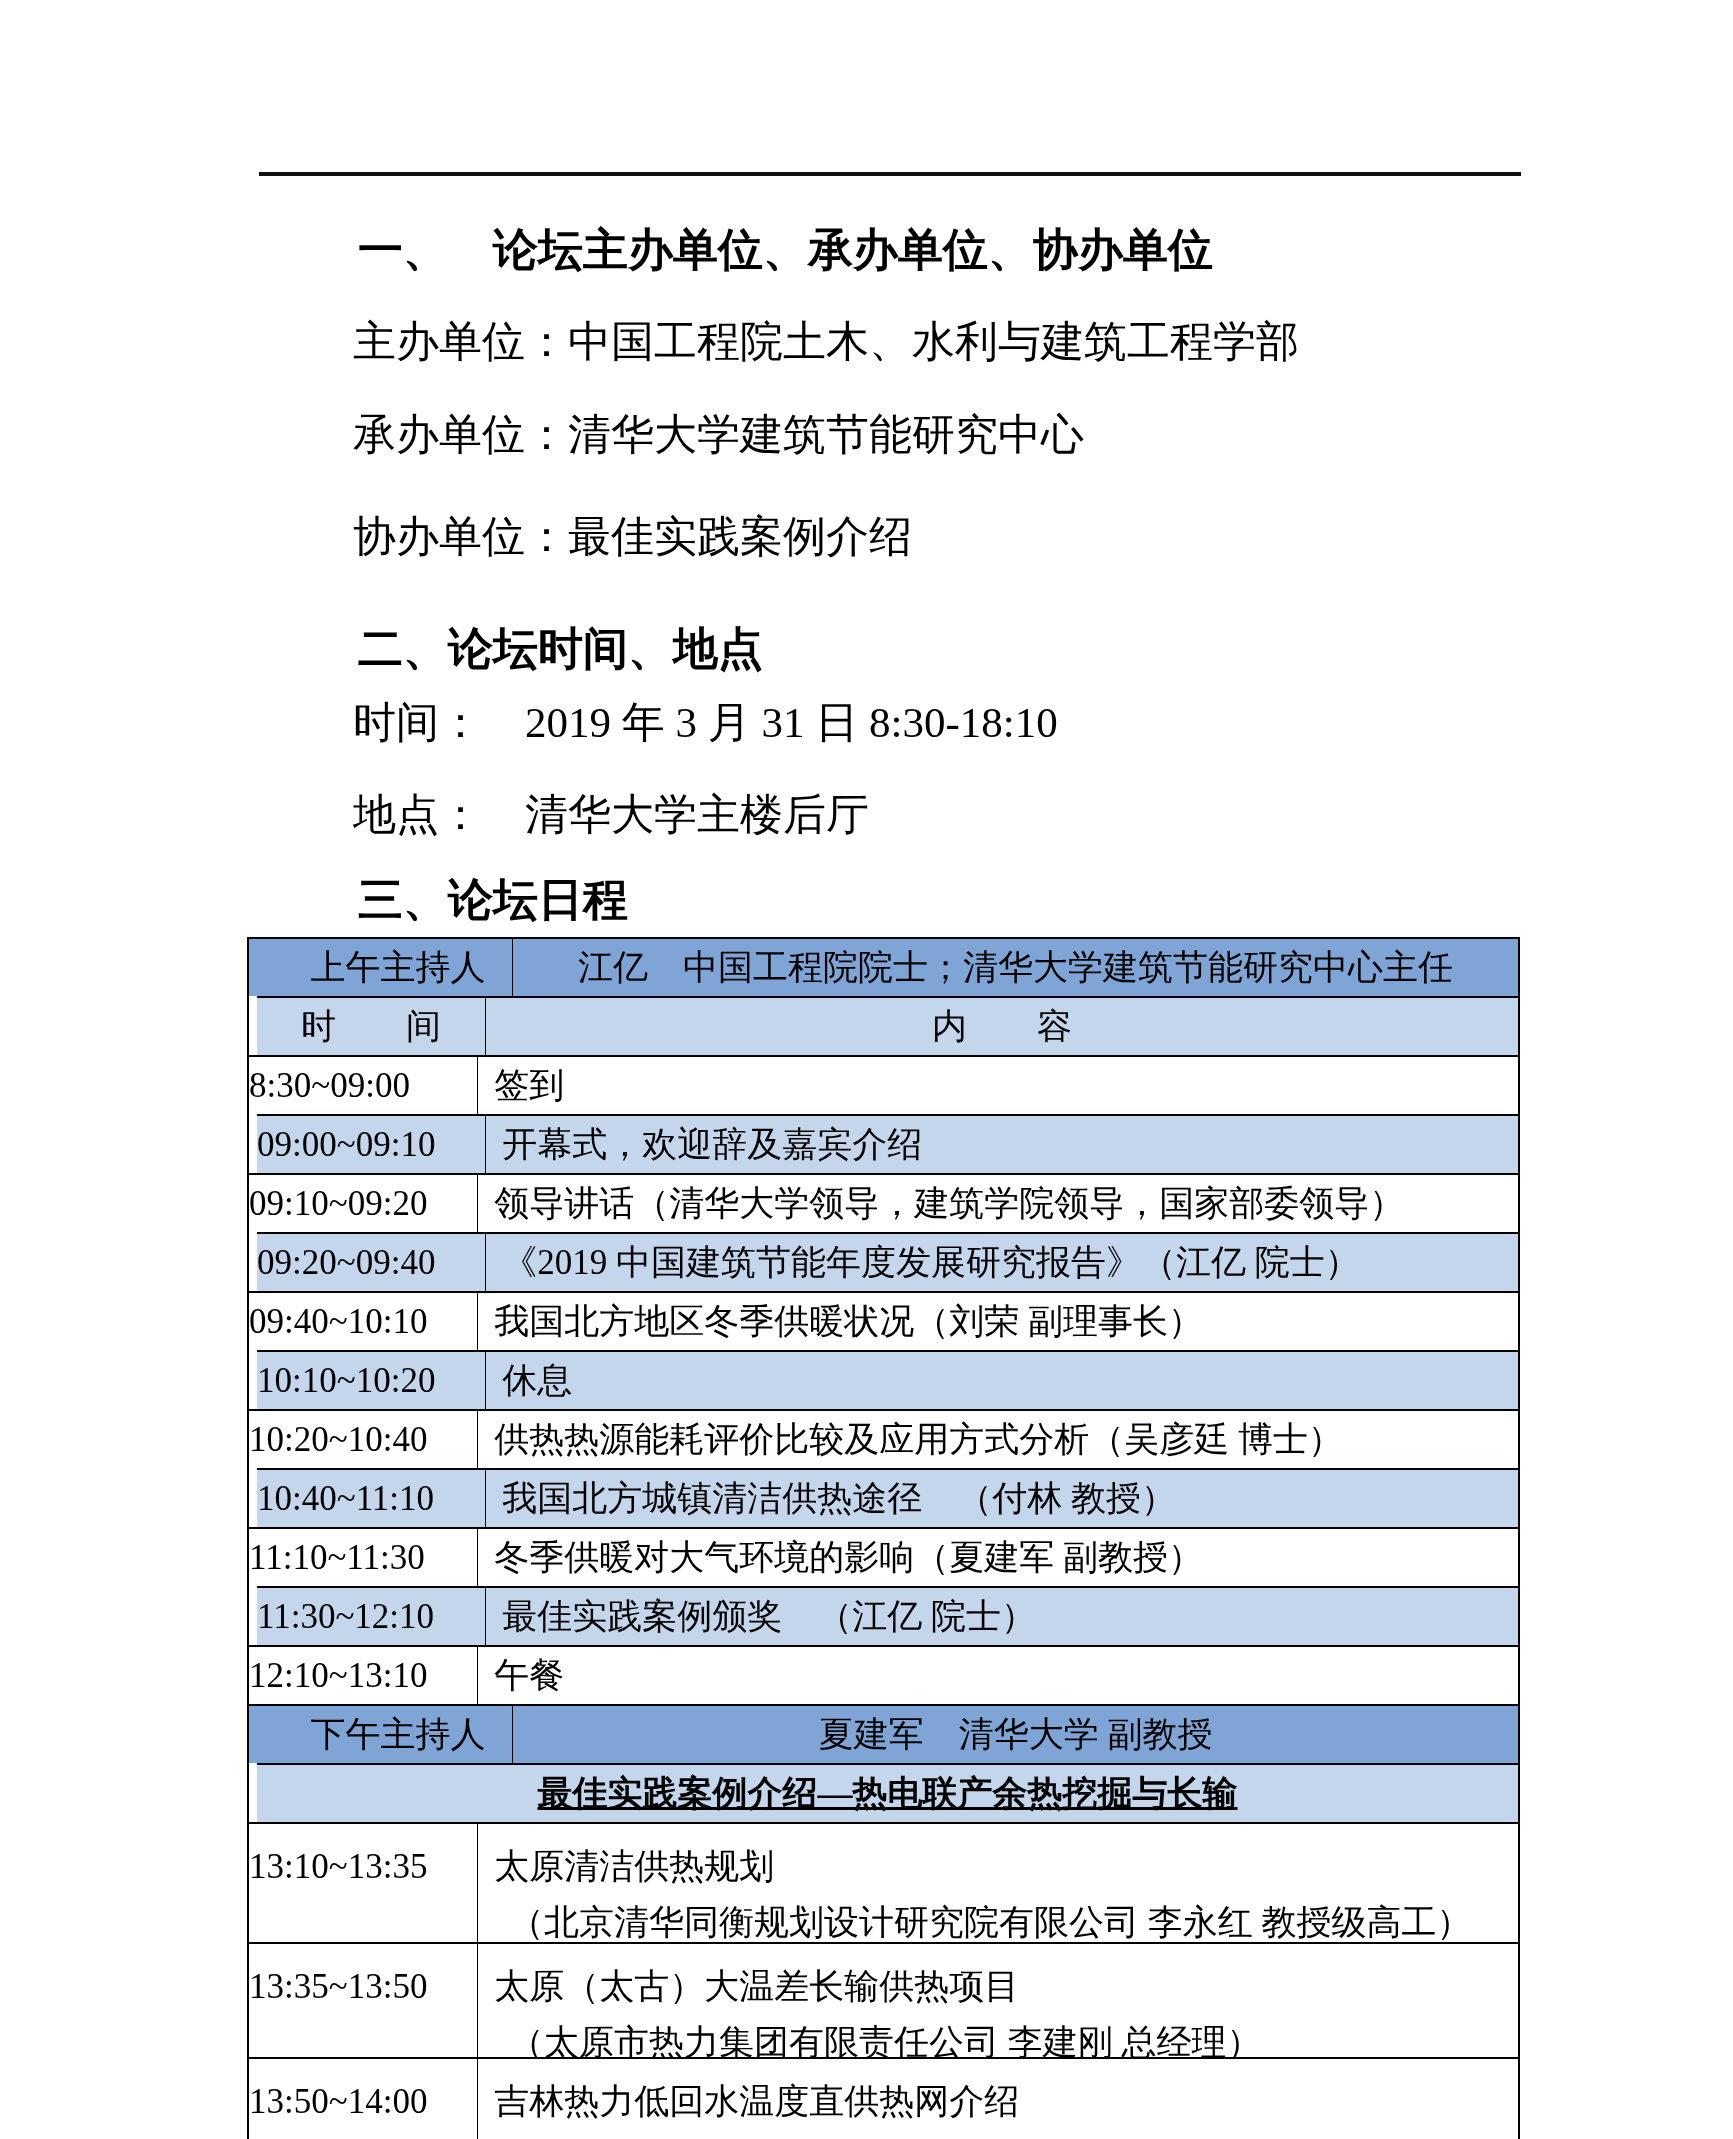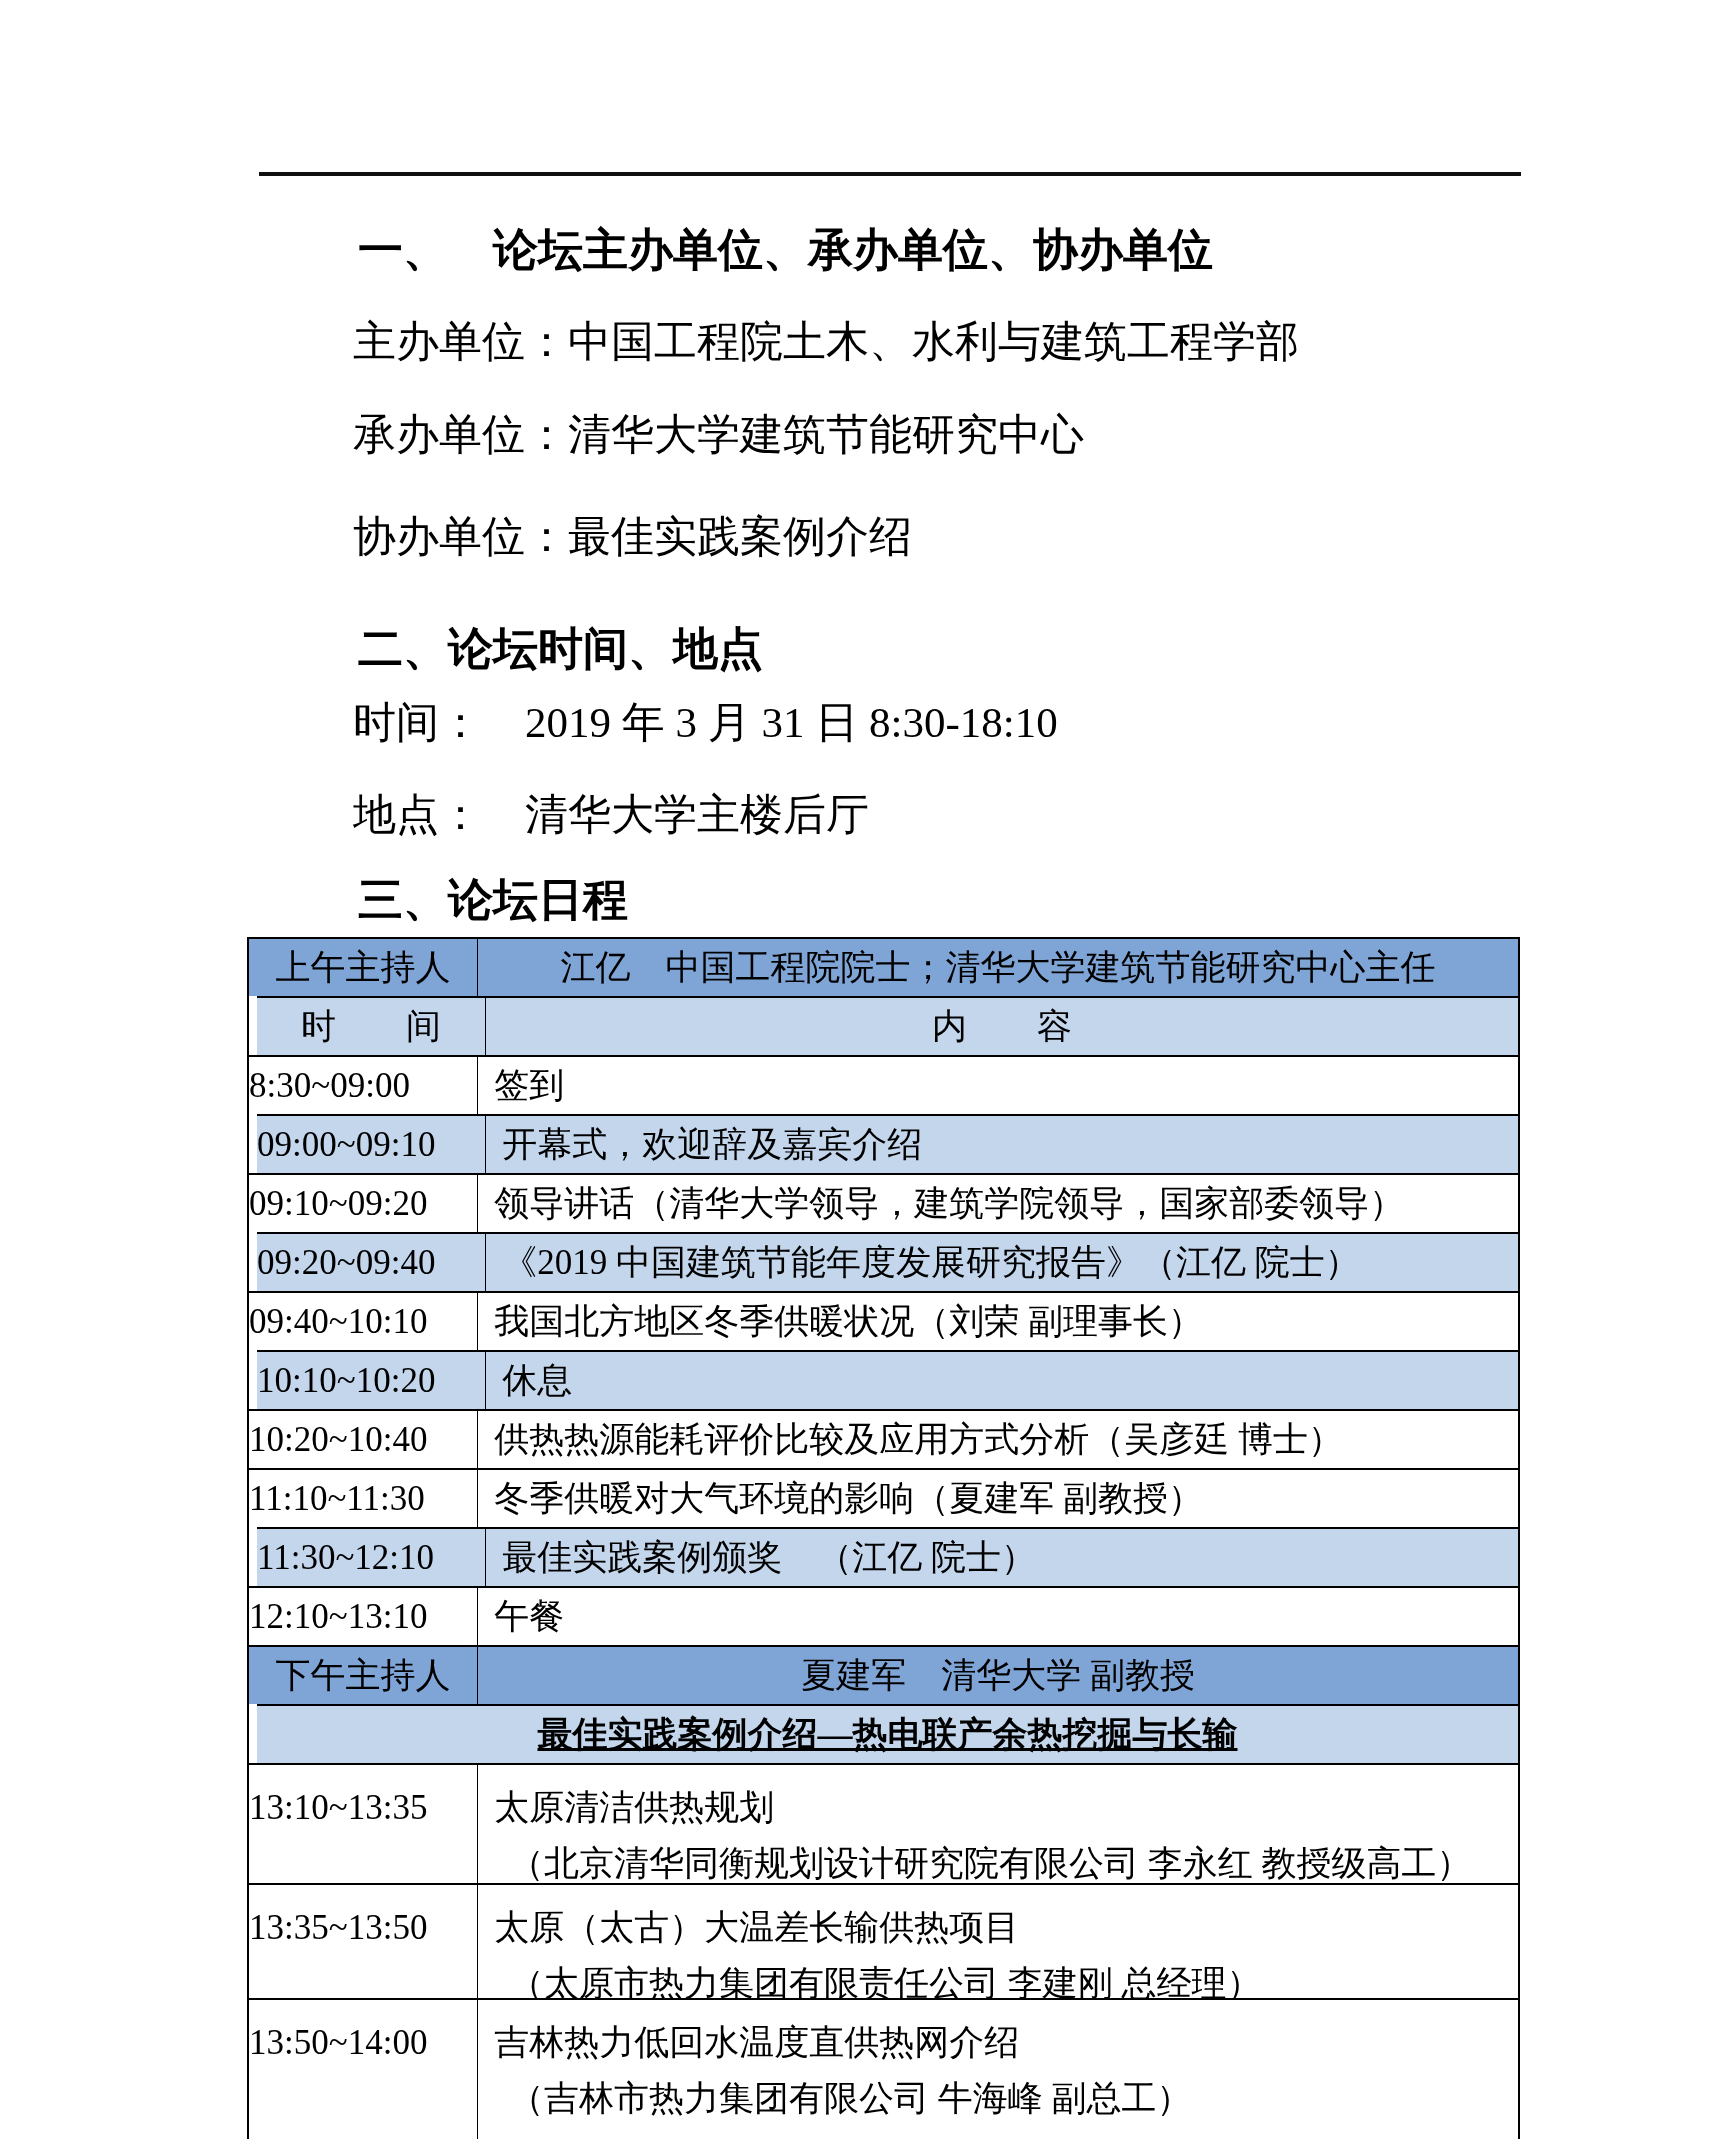--- a/index.html
+++ b/index.html
@@ -13,21 +13,21 @@
   .h1{top:222px;} .p1{top:315px;} .p2{top:408px;} .p3{top:510px;}
   .h2{top:600px;margin-top:21px;} .p4{top:696px;} .p5{top:788px;} .h3{top:872px;}
 
   .tbl{
     position:absolute;left:247px;top:937px;width:1273px;
     border:2.6px solid #000;border-bottom:6px solid #000;box-sizing:border-box;
     background:#fff;font-size:35px;
   }
   .row{display:flex;height:57px;border-top:2.1px solid #000;box-sizing:content-box;}
   .row.first{border-top:none;}
-  .row.hdr{background:var(--header-blue,#7FA5D6);}
+  .row.hdr{background:var(--header-blue,#7FA5D6);padding-left:35px;}
   .row.alt{background:var(--light-blue,#C3D6EC);margin-left:8px;}
   .c1{
     width:229px;min-width:229px;box-sizing:border-box;border-right:1.7px solid #000;
     display:flex;align-items:center;padding-left:0;white-space:nowrap;
   }
   .c1.center{justify-content:center;padding-left:0;}
   .c2{flex:1;display:flex;align-items:center;padding-left:16.3px;box-sizing:border-box;white-space:nowrap;overflow:hidden;}
   .c2.center{justify-content:center;padding-left:0;}
   .row.merged .cm{
     flex:1;display:flex;justify-content:center;align-items:center;
@@ -91,20 +91,24 @@
       <div class="c2">我国北方地区冬季供暖状况（刘荣 副理事长）</div>
     </div>
     <div class="row alt">
       <div class="c1">10:10~10:20</div>
       <div class="c2">休息</div>
     </div>
     <div class="row">
       <div class="c1">10:20~10:40</div>
       <div class="c2">供热热源能耗评价比较及应用方式分析（吴彦廷 博士）</div>
     </div>
+    <div class="row alt">
+      <div class="c1">10:40~11:10</div>
+      <div class="c2">我国北方城镇清洁供热途径　（付林 教授）</div>
+    </div>
     <div class="row">
       <div class="c1">11:10~11:30</div>
       <div class="c2">冬季供暖对大气环境的影响（夏建军 副教授）</div>
     </div>
     <div class="row alt">
       <div class="c1">11:30~12:10</div>
       <div class="c2">最佳实践案例颁奖　（江亿 院士）</div>
     </div>
     <div class="row">
       <div class="c1">12:10~13:10</div>

